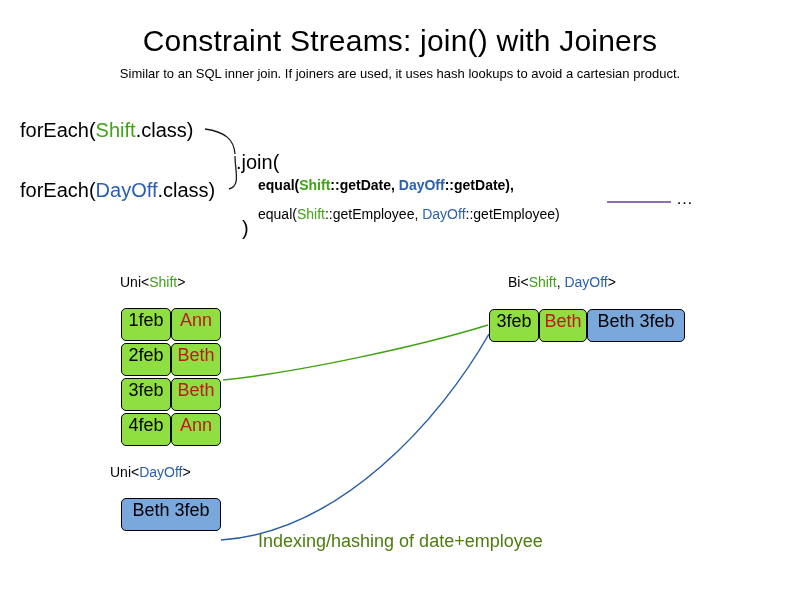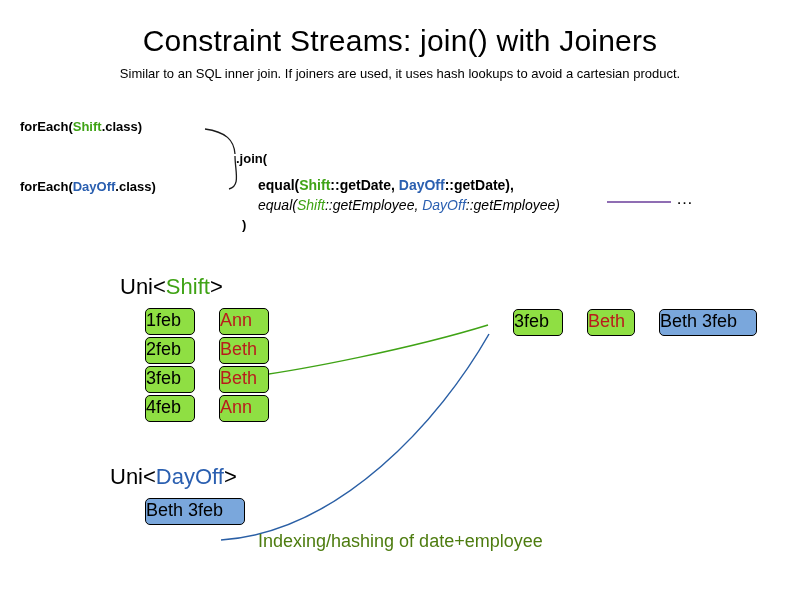--- a/index.html
+++ b/index.html
@@ -3,31 +3,31 @@
 <meta charset="utf-8">
 <style>
   html,body{margin:0;padding:0;background:#fff;}
   .slide{
     position:relative;width:800px;height:600px;background:#ffffff;
     font-family:"Liberation Sans", sans-serif;color:#000;overflow:hidden;
   }
   .abs{position:absolute;}
   .title{top:24px;left:0;width:100%;text-align:center;font-size:30px;letter-spacing:.2px;}
   .subtitle{top:66px;left:0;width:100%;text-align:center;font-size:13px;}
-  .code-line{font-size:13px;white-space:nowrap;font-weight:bold;}
+  .code-line{font-size:20px;white-space:nowrap;}
   .equal-line{font-size:14px;white-space:nowrap;}
   .green{color:#3fa315;}
   .blue{color:#2a5fb0;}
   .orange{color:#b91c1c;}
   .red{color:#4d7c0f;}
-  .tbl-label{font-size:22px;white-space:nowrap;}
+  .tbl-label{font-size:14px;white-space:nowrap;}
   .trow{display:flex;margin-bottom:2px;}
   .cell{
-    box-sizing:border-box;height:27px;line-height:23px;border:1.5px solid #000;
-    border-radius:5px;font-size:18px;white-space:nowrap;margin-left:24px;
+    box-sizing:border-box;height:33px;line-height:23px;border:1.5px solid #000;
+    border-radius:5px;font-size:18px;text-align:center;white-space:nowrap;
   }
   .green-cell{background:#8fdf43;}
   .blue-cell{background:#7aa7dc;}
   .w50{width:50px;}
   .w48{width:48px;}
   .w98{width:98px;}
   .w100{width:100px;}
   .note{font-size:18px;line-height:26px;white-space:nowrap;}
   svg.overlay{position:absolute;left:0;top:0;pointer-events:none;}
 </style>
@@ -60,21 +60,21 @@
   </div>
 
   <div class="abs code-line" style="left:236px;top:151px;">
     <span>.join(</span>
   </div>
 
   <div class="abs equal-line" style="left:258px;top:177px;font-weight:bold;">
     <span>equal(</span><span class="green">Shift</span><span>::getDate, </span><span class="blue">DayOff</span><span>::getDate),</span>
   </div>
 
-  <div class="abs equal-line" style="left:258px;top:197px;font-style:italic;">
+  <div class="abs equal-line" style="left:258px;top:206px;">
     <span>equal(</span><span class="green">Shift</span><span>::getEmployee, </span><span class="blue">DayOff</span><span>::getEmployee)</span>
   </div>
 
   <div class="abs" style="left:676px;top:189px;font-size:17px;">
     <span>…</span>
   </div>
 
   <div class="abs code-line" style="left:242px;top:217px;">
     <span>)</span>
   </div>
@@ -95,20 +95,23 @@
     <div class="trow">
       <div class="cell green-cell w50">3feb</div>
       <div class="cell green-cell w50 orange">Beth</div>
     </div>
     <div class="trow">
       <div class="cell green-cell w50">4feb</div>
       <div class="cell green-cell w50 orange">Ann</div>
     </div>
   </div>
 
+  <div class="abs tbl-label" style="left:508px;top:274px;">
+    <span>Bi&lt;</span><span class="green">Shift</span><span>, </span><span class="blue">DayOff</span><span>&gt;</span>
+  </div>
 
   <div class="abs trow" style="left:489px;top:309px;">
     <div class="cell green-cell w50">3feb</div>
     <div class="cell green-cell w48 orange">Beth</div>
     <div class="cell blue-cell w98">Beth 3feb</div>
   </div>
 
   <div class="abs tbl-label" style="left:110px;top:464px;">
     <span>Uni&lt;</span><span class="blue">DayOff</span><span>&gt;</span>
   </div>

